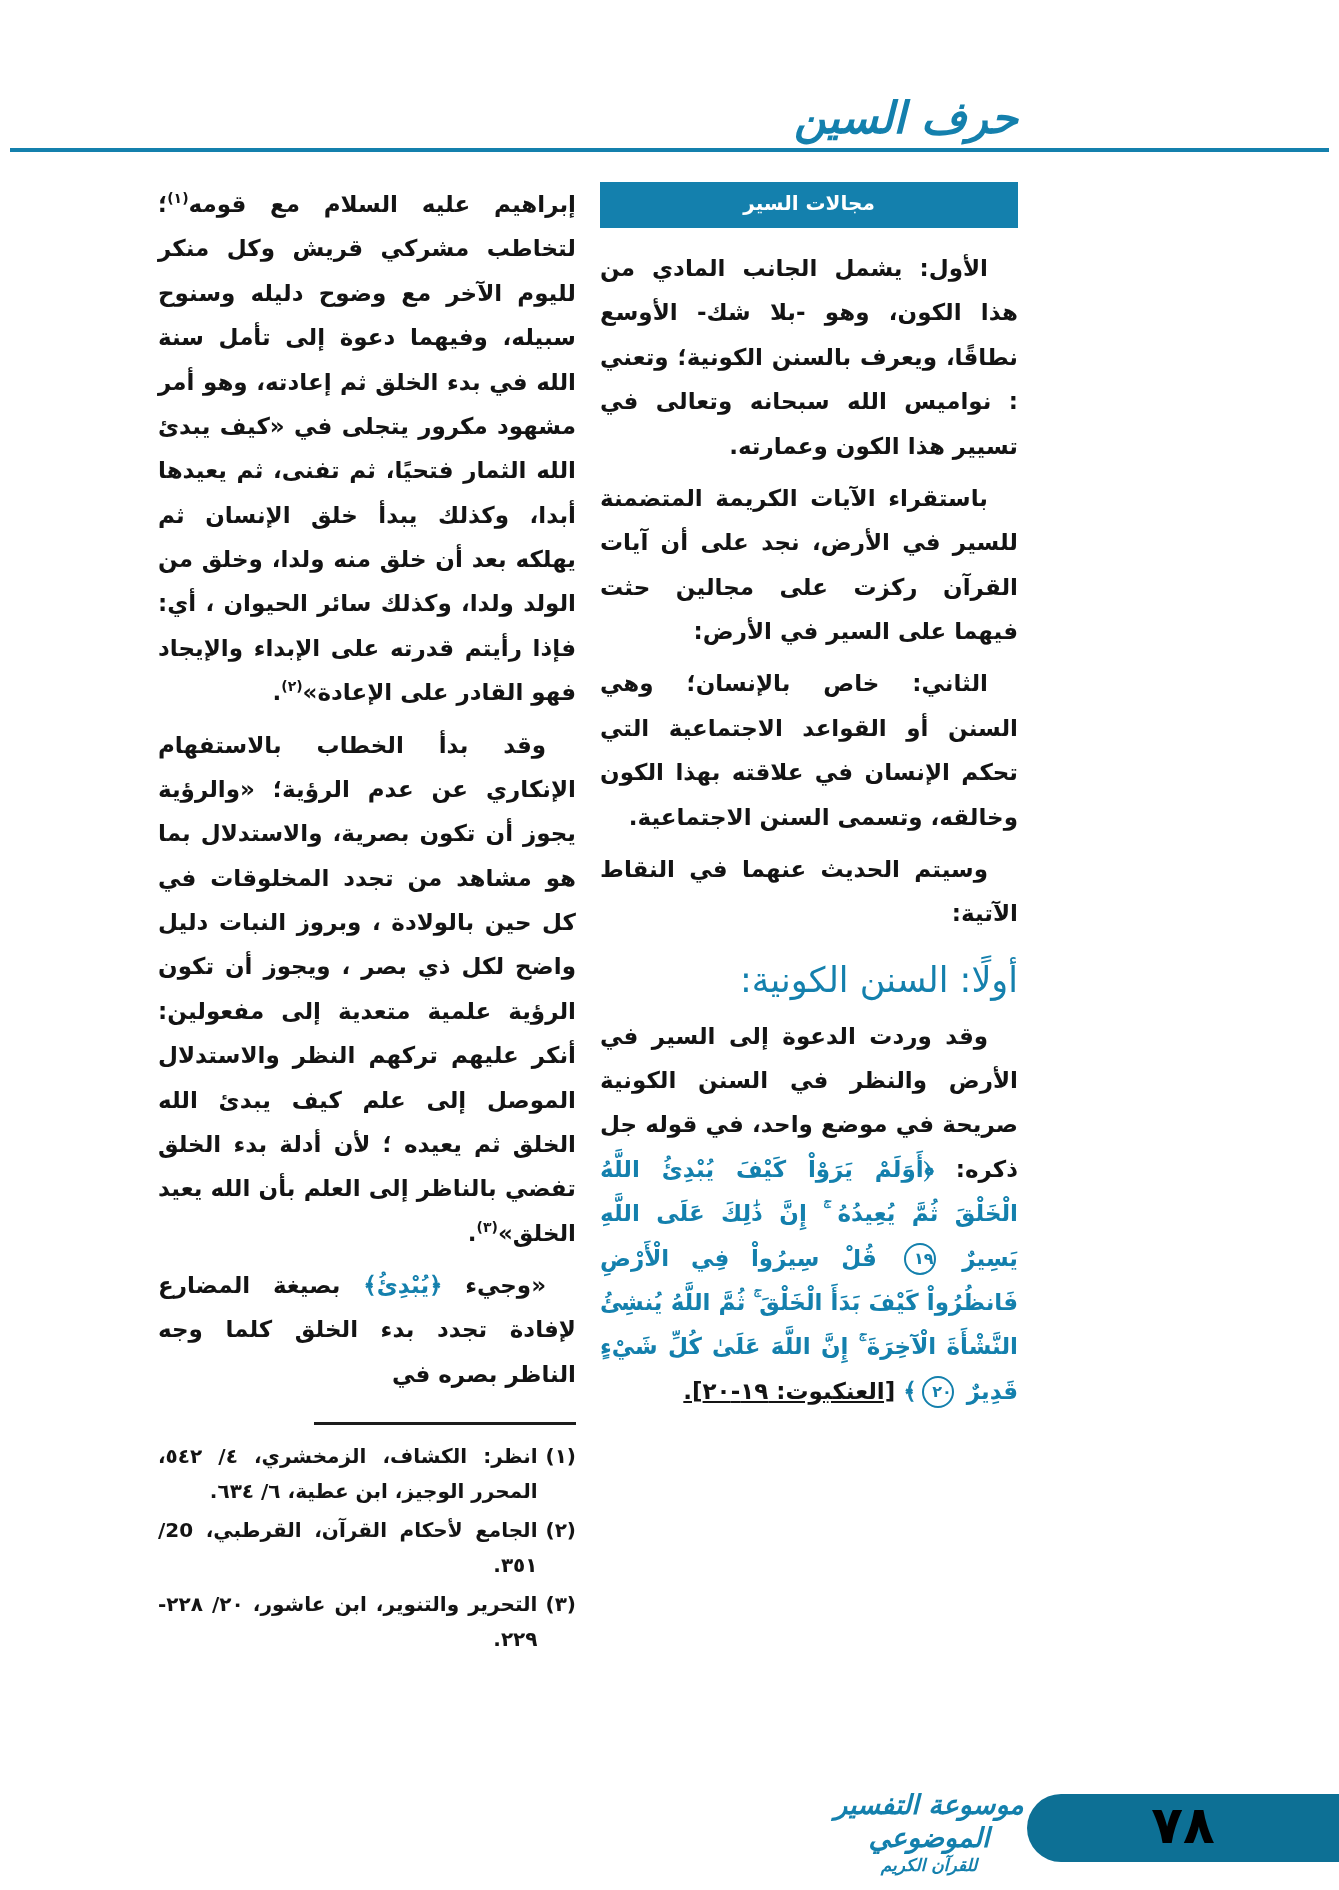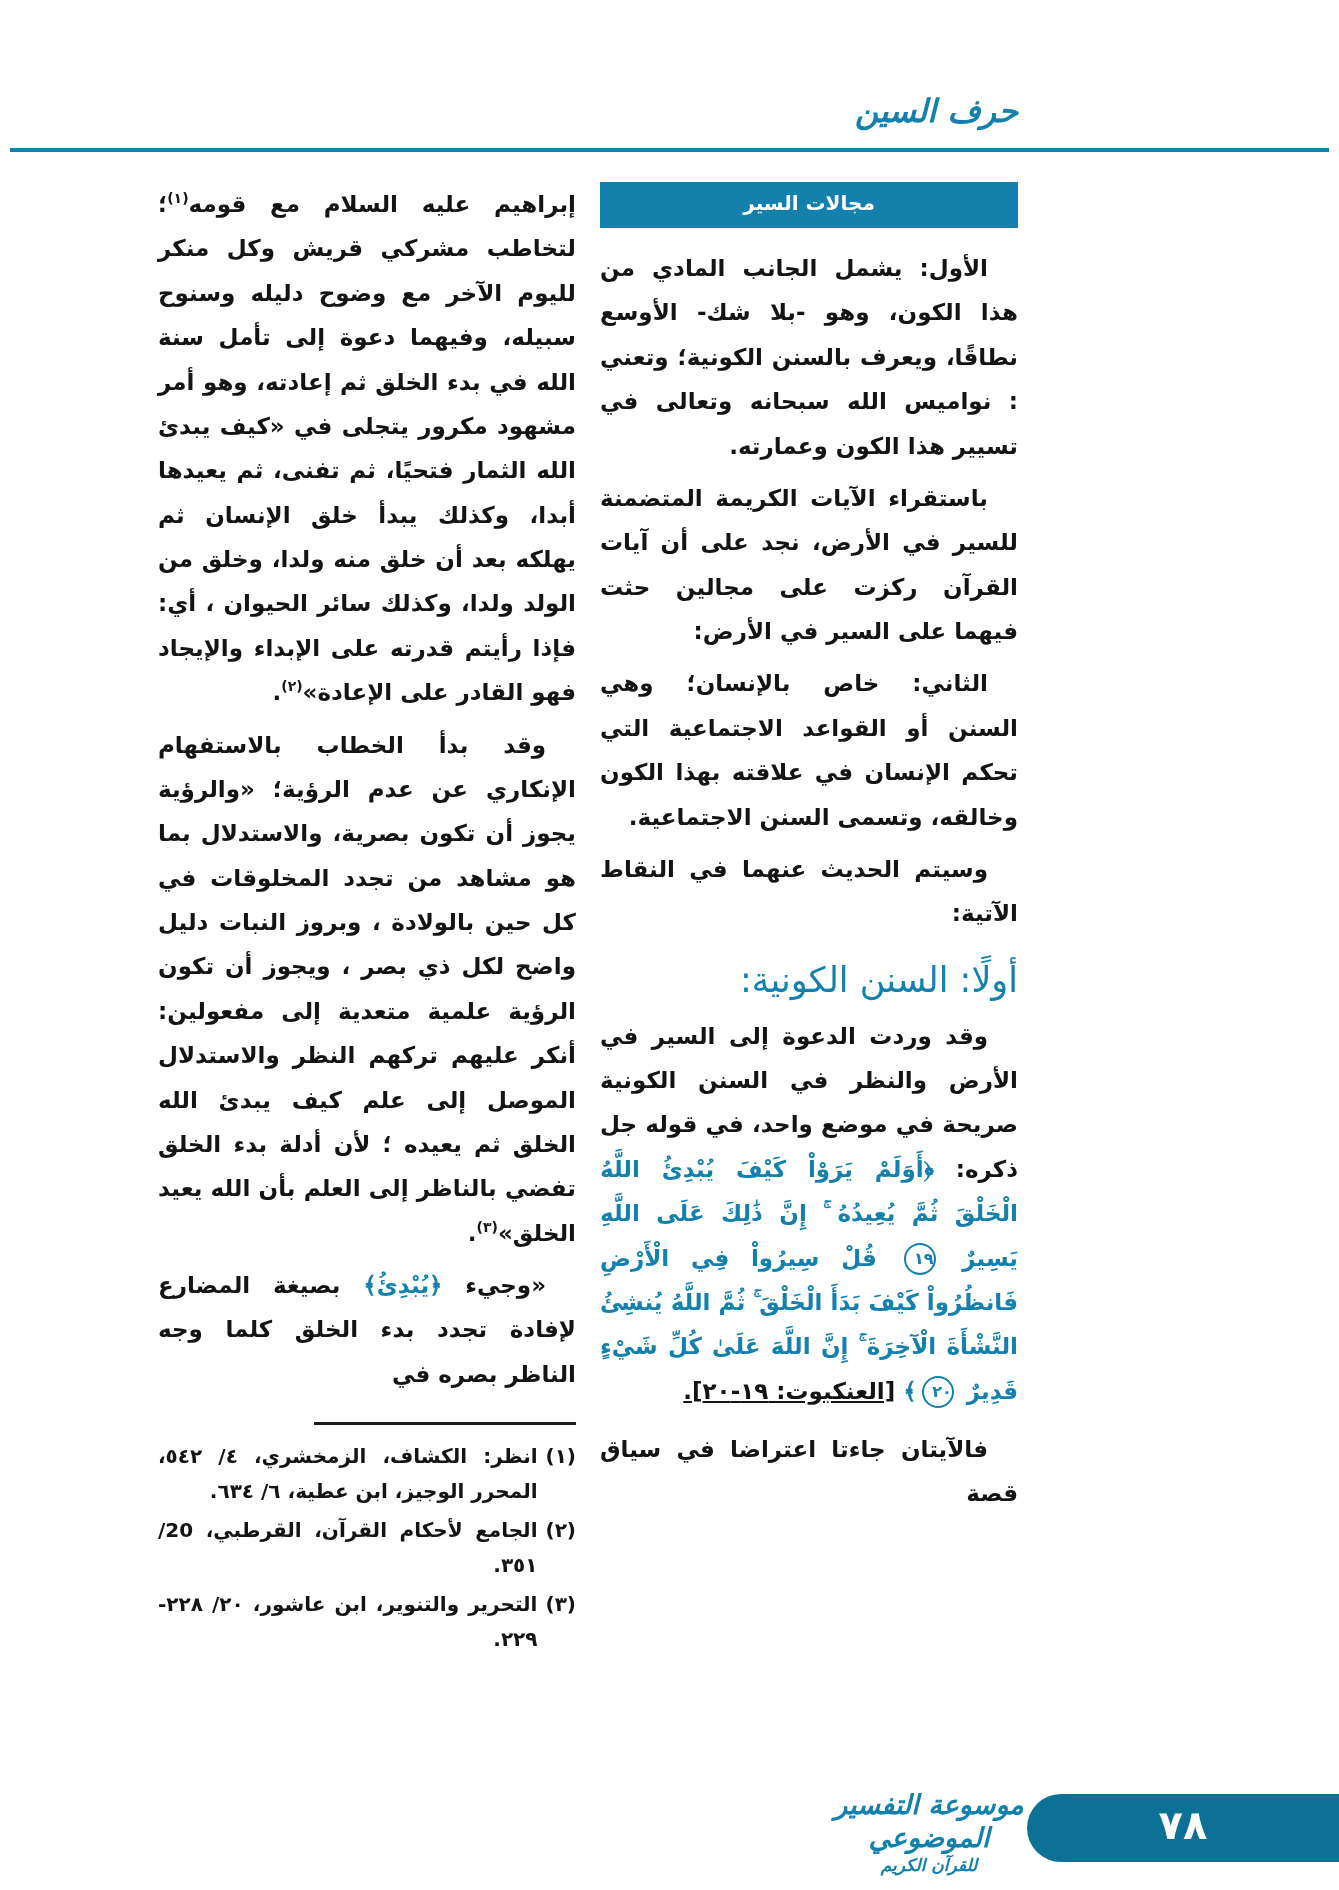--- a/index.html
+++ b/index.html
@@ -11,21 +11,21 @@
     width:1339px; height:1890px;
     margin:0 auto;
     background:#ffffff;
     overflow:hidden;
     direction:rtl;
     color:var(--text,#141414);
   }
   .chapter-title {
     position:absolute; top:92px; right:321px;
     color:var(--accent,#1480ad);
-    font-size:32px; font-weight:bold;
+    font-size:44px; font-weight:bold;
     font-style:italic;
     letter-spacing:-1px;
   }
   .header-rule {
     position:absolute; top:148px; left:10px; right:10px;
     height:4px; background:var(--accent,#1480ad);
   }
   .columns {
     position:absolute; top:182px; right:321px;
     width:860px;
@@ -91,22 +91,22 @@
   }
   .fn .fn-marker { flex:0 0 auto; }
   .page-badge {
     position:absolute; right:0; bottom:28px;
     width:312px; height:68px;
     background:var(--badge,#0d7095);
     border-radius:36px 0 0 36px;
     display:flex; align-items:center; justify-content:center;
   }
   .page-badge .num {
-    color:#ffffff;
-    font-size:40px; font-weight:bold;
+    color:#000000;
+    font-size:52px; font-weight:bold;
     padding-bottom:6px;
   }
   .logo {
     position:absolute; right:310px; bottom:14px;
     width:200px;
     text-align:center;
     color:var(--accent,#1480ad);
     font-style:italic;
     font-weight:bold;
   }
@@ -134,21 +134,20 @@
       <p class="body indent">باستقراء الآيات الكريمة المتضمنة للسير في الأرض، نجد على أن آيات القرآن ركزت على مجالين حثت فيهما على السير في الأرض:</p>
 
       <p class="body indent"><span>الثاني:</span><span> خاص بالإنسان؛ وهي السنن أو القواعد الاجتماعية التي تحكم الإنسان في علاقته بهذا الكون وخالقه، وتسمى السنن الاجتماعية.</span></p>
 
       <p class="body indent">وسيتم الحديث عنهما في النقاط الآتية:</p>
 
       <div class="subheading">أولًا: السنن الكونية:</div>
 
       <p class="body indent"><span>وقد وردت الدعوة إلى السير في الأرض والنظر في السنن الكونية صريحة في موضع واحد، في قوله جل ذكره: </span><span class="quran"><span>﴿</span><span>أَوَلَمْ يَرَوْاْ كَيْفَ يُبْدِئُ اللَّهُ الْخَلْقَ ثُمَّ يُعِيدُهُ ۚ إِنَّ ذَٰلِكَ عَلَى اللَّهِ يَسِيرٌ</span> <span class="verse-num">١٩</span> <span>قُلْ سِيرُواْ فِي الْأَرْضِ فَانظُرُواْ كَيْفَ بَدَأَ الْخَلْقَ ۚ ثُمَّ اللَّهُ يُنشِئُ النَّشْأَةَ الْآخِرَةَ ۚ إِنَّ اللَّهَ عَلَىٰ كُلِّ شَيْءٍ قَدِيرٌ</span> <span class="verse-num">٢٠</span><span>﴾</span></span> <span class="ref">[العنكبوت: ١٩-٢٠].</span></p>
 
-      <p class="body indent closing">فالآيتان جاءتا اعتراضا في سياق قصة</p>
 
     </div>
 
     <div class="col">
 
       <p class="body"><span>إبراهيم عليه السلام مع قومه</span><span class="fn-sup">(١)</span><span>؛ لتخاطب مشركي قريش وكل منكر لليوم الآخر مع وضوح دليله وسنوح سبيله، وفيهما دعوة إلى تأمل سنة الله في بدء الخلق ثم إعادته، وهو أمر مشهود مكرور يتجلى في «كيف يبدئ الله الثمار فتحيًا، ثم تفنى، ثم يعيدها أبدا، وكذلك يبدأ خلق الإنسان ثم يهلكه بعد أن خلق منه ولدا، وخلق من الولد ولدا، وكذلك سائر الحيوان ، أي: فإذا رأيتم قدرته على الإبداء والإيجاد فهو القادر على الإعادة»</span><span class="fn-sup">(٢)</span><span>.</span></p>
 
       <p class="body indent"><span>وقد بدأ الخطاب بالاستفهام الإنكاري عن عدم الرؤية؛ «والرؤية يجوز أن تكون بصرية، والاستدلال بما هو مشاهد من تجدد المخلوقات في كل حين بالولادة ، وبروز النبات دليل واضح لكل ذي بصر ، ويجوز أن تكون الرؤية علمية متعدية إلى مفعولين: أنكر عليهم تركهم النظر والاستدلال الموصل إلى علم كيف يبدئ الله الخلق ثم يعيده ؛ لأن أدلة بدء الخلق تفضي بالناظر إلى العلم بأن الله يعيد الخلق»</span><span class="fn-sup">(٣)</span><span>.</span></p>
 
       <p class="body indent"><span>«وجيء </span><span class="quran">﴿يُبْدِئُ﴾</span><span> بصيغة المضارع لإفادة تجدد بدء الخلق كلما وجه الناظر بصره في</span></p>

